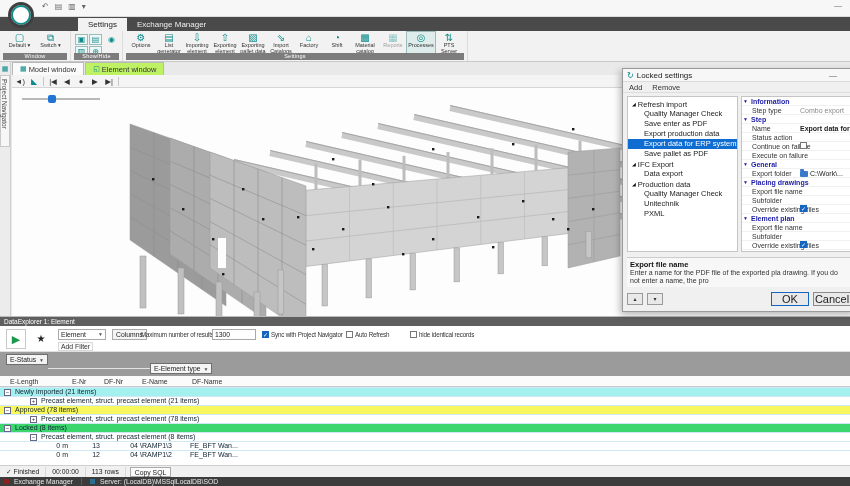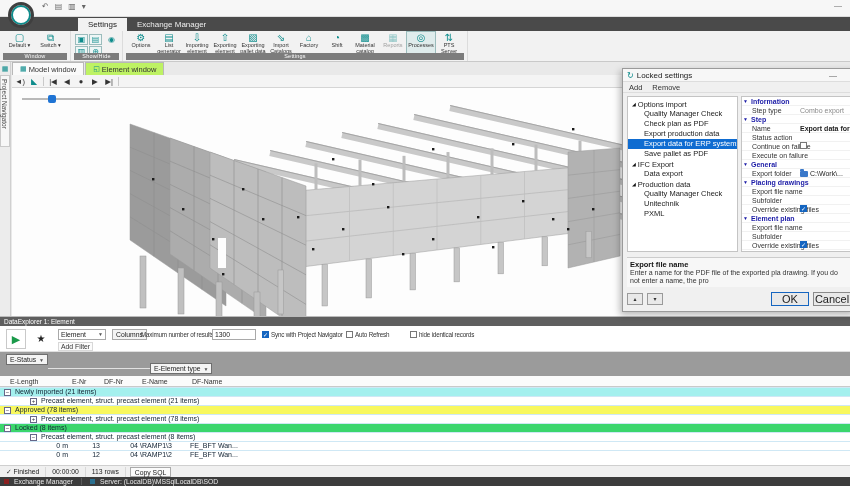--- a/index.html
+++ b/index.html
@@ -354,23 +354,23 @@
       <div class="dlg-title">
         <span class="dicon">↻</span>
         <span>Locked settings</span>
       </div>
       <div class="dlg-min">—</div>
       <div class="dlg-menu" id="dlg-menu">
           <div>Add</div>
           <div>Remove</div>
         </div>
       <div class="dlg-tree" id="dlg-tree">
-          <div class="titem"><span class="arr">◢</span><span>Options import</span></div>
+          <div class="titem"><span class="arr">◢</span><span>Refresh import</span></div>
           <div class="titem child">Quality Manager Check</div>
-          <div class="titem child">Check plan as PDF</div>
+          <div class="titem child">Save enter as PDF</div>
           <div class="titem child">Export production data</div>
           <div class="titem child sel">Export data for ERP systems</div>
           <div class="titem child">Save pallet as PDF</div>
           <div class="titem"><span class="arr">◢</span><span>IFC Export</span></div>
           <div class="titem child">Data export</div>
           <div class="titem"><span class="arr">◢</span><span>Production data</span></div>
           <div class="titem child">Quality Manager Check</div>
           <div class="titem child">Unitechnik</div>
           <div class="titem child">PXML</div>
         </div>

